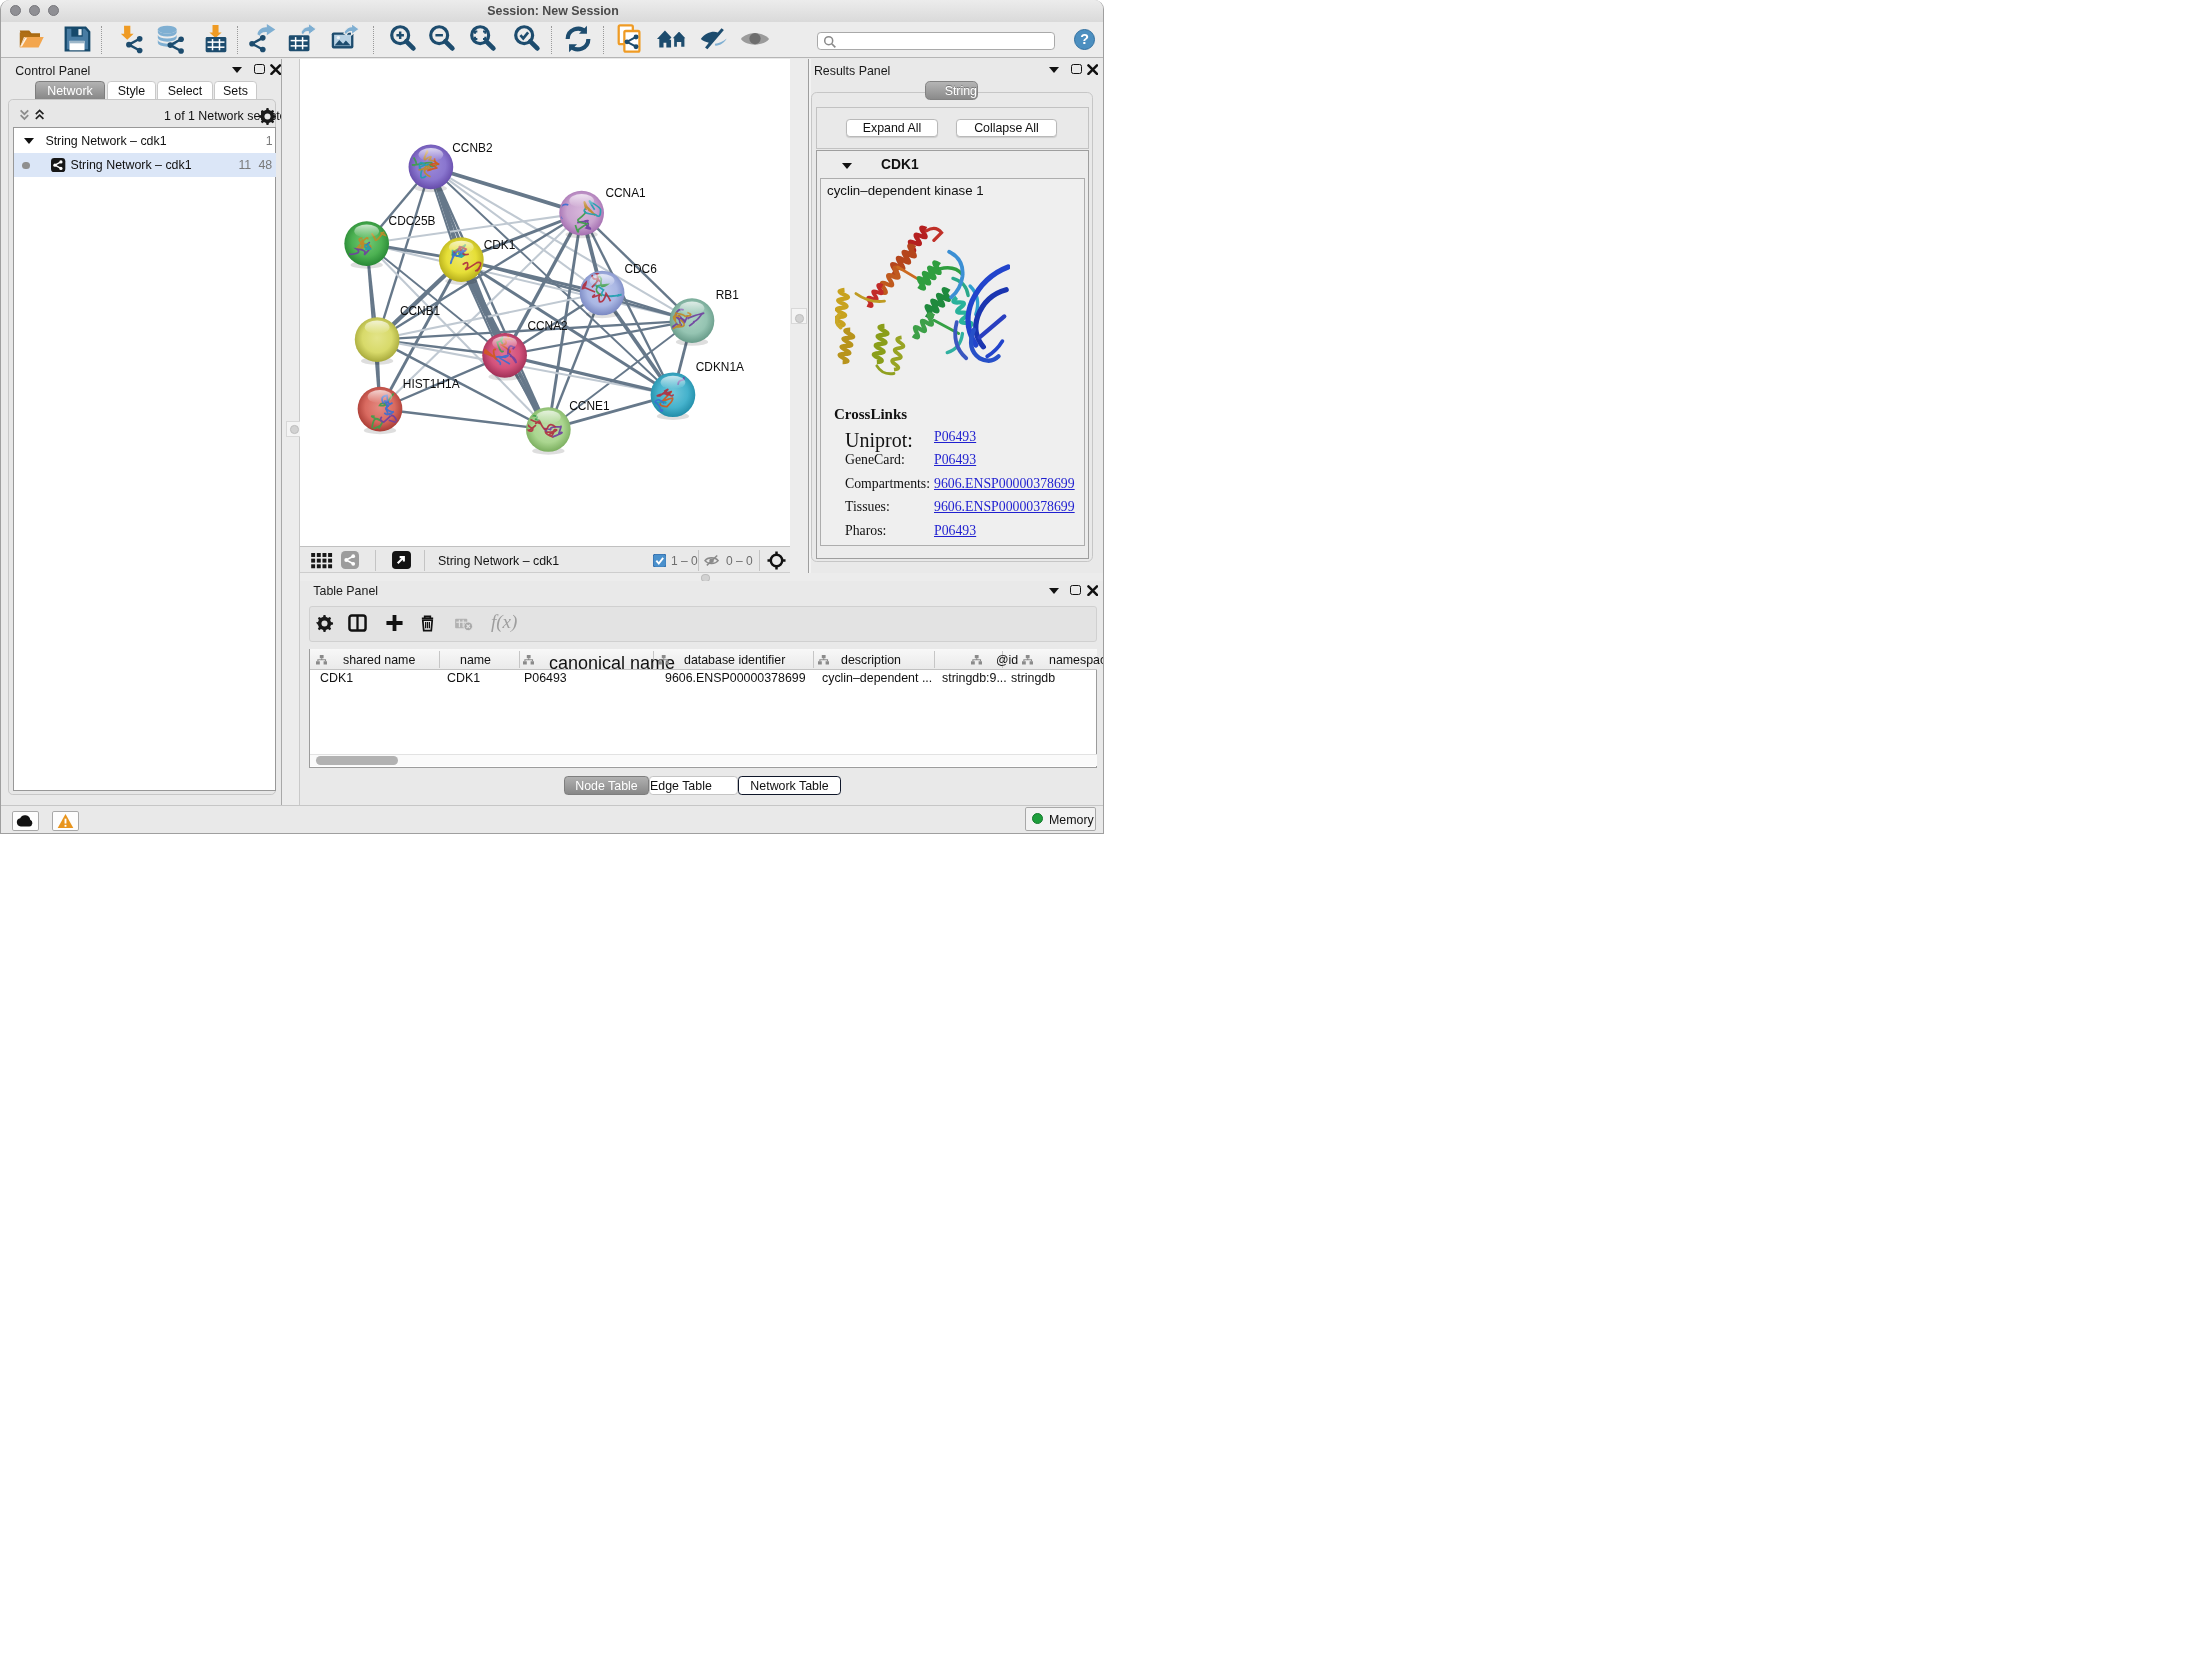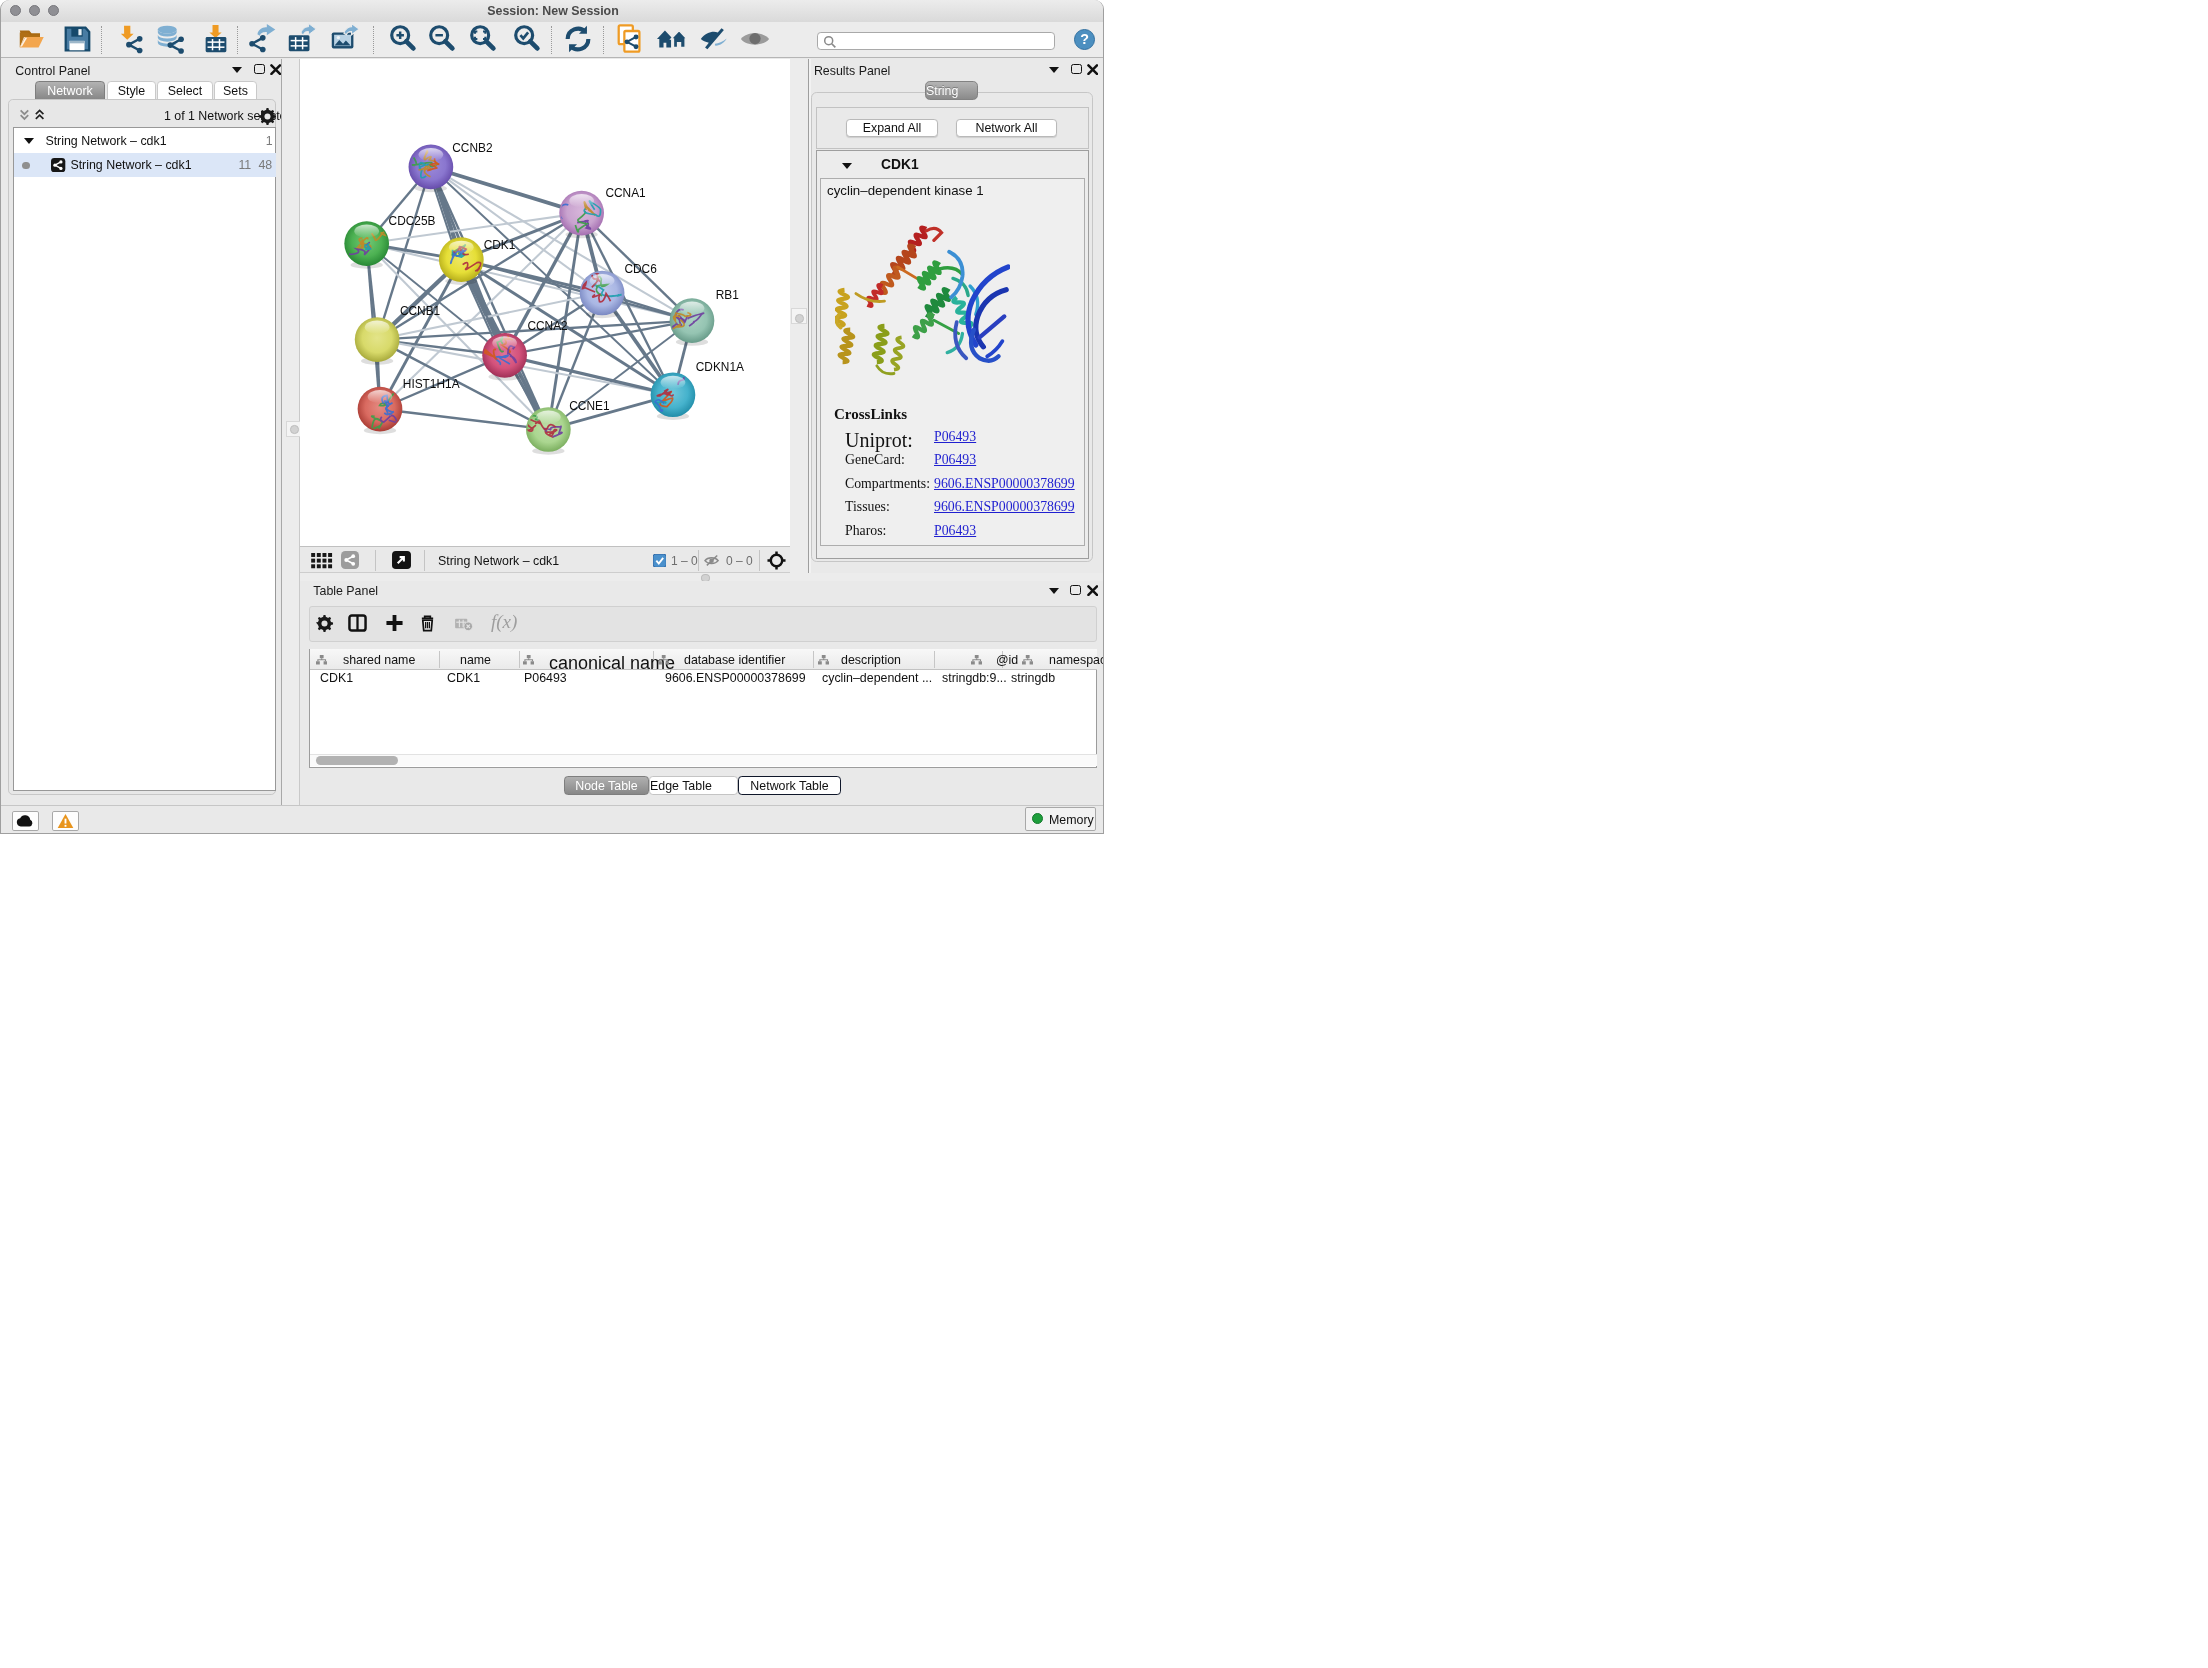--- a/index.html
+++ b/index.html
@@ -538,24 +538,24 @@
     <div class="abs" style="left:794px;top:314px;width:8.6px;height:8.6px;border-radius:50%;background:#d2d2d2;border:1px solid #bdbdbd"></div>
     <div class="abs" style="left:807px;top:59px;width:3.8px;height:514px;border-left:1px solid #9e9e9e;border-right:1px solid #9e9e9e;background:#f2f2f2"></div>
     <div class="abs" style="left:810px;top:59px;width:294px;height:514px;background:#e9e9e9">
       <div class="abs ptitle" style="left:2.9px;top:4.8px">Results Panel</div>
       <div class="abs mini-tri" style="left:238px;top:7.6px"></div>
       <div class="abs mini-sq" style="left:260px;top:4.8px"></div>
       <svg class="abs" style="left:276px;top:4.8px" width="11.4" height="11.4" viewBox="0 0 12 12">
         <path d="M1.5 1.5 L10.5 10.5 M10.5 1.5 L1.5 10.5" stroke="#111" stroke-width="2.6" stroke-linecap="round"></path>
       </svg>
       <div class="abs" style="left:0px;top:33px;width:282px;height:470px;background:#e9e9e9;border:1px solid #c6c6c6;border-radius:5.7px"></div>
-      <div class="abs" style="left:114px;top:22px;width:53px;height:19px;background:linear-gradient(#b5b5b5,#8a8a8a);border:1px solid #828282;border-radius:4.8px;color:#fff;text-align:left;line-height:18px;font-size:12.4px;text-shadow:0 -1px 0 #777">String</div>
+      <div class="abs" style="left:114px;top:22px;width:53px;height:19px;background:linear-gradient(#b5b5b5,#8a8a8a);border:1px solid #828282;border-radius:4.8px;color:#fff;text-align:right;line-height:18px;font-size:12.4px;text-shadow:0 -1px 0 #777">String</div>
       <div class="abs" style="left:4.8px;top:48px;width:273px;height:42px;border:1px solid #c2c2c2;background:#e9e9e9"></div>
       <div class="abs" style="left:35px;top:60px;width:92px;height:18px;background:#fff;border:1px solid #b9b9b9;border-radius:3.8px;text-align:center;line-height:17px;font-size:12.4px;box-shadow:0 1px 1px rgba(0,0,0,.12)">Expand All</div>
-      <div class="abs" style="left:145px;top:60px;width:101px;height:18px;background:#fff;border:1px solid #b9b9b9;border-radius:3.8px;text-align:center;line-height:17px;font-size:12.4px;box-shadow:0 1px 1px rgba(0,0,0,.12)">Network All</div>
+      <div class="abs" style="left:145px;top:60px;width:101px;height:18px;background:#fff;border:1px solid #b9b9b9;border-radius:3.8px;text-align:center;line-height:17px;font-size:12.4px;box-shadow:0 1px 1px rgba(0,0,0,.12)">Collapse All</div>
       <div class="abs" style="left:4.8px;top:91px;width:273px;height:409px;border:1px solid #9e9e9e;background:#ececec"></div>
       <div class="abs mini-tri" style="left:31px;top:104px"></div>
       <div class="abs" style="left:70px;top:98px;font-size:13.8px;font-weight:bold">CDK1</div>
       <div class="abs" style="left:8.6px;top:119px;width:265px;height:368px;border:1px solid #adadad;background:#efefef"></div>
       <div class="abs" style="left:16px;top:124px;font-size:13.3px">cyclin–dependent kinase 1</div>
       <svg class="abs" style="left:24px;top:164px" width="175" height="164" viewBox="0 0 184 172">
         <path d="M78.0 28.0 Q86.9 32.2 81.0 24.3 Q75.1 16.4 84.0 20.7 Q92.9 24.9 87.0 17.0 Q81.1 9.1 90.0 13.3 Q98.9 17.6 93.0 9.7 Q87.1 1.8 96.0 6.0" fill="none" stroke="#b51f1f" stroke-width="4.5" stroke-linejoin="round"></path>
         <path d="M60.0 52.0 Q69.7 58.0 63.0 48.8 Q56.3 39.5 66.0 45.5 Q75.7 51.5 69.0 42.2 Q62.3 33.0 72.0 39.0 Q81.7 45.0 75.0 35.8 Q68.3 26.5 78.0 32.5 Q87.7 38.5 81.0 29.2 Q74.3 20.0 84.0 26.0" fill="none" stroke="#b5451c" stroke-width="5.0" stroke-linejoin="round"></path>
         <path d="M48.0 72.0 Q57.0 76.1 51.3 68.0 Q45.6 59.9 54.7 64.0 Q63.7 68.1 58.0 60.0 Q52.3 51.9 61.3 56.0 Q70.4 60.1 64.7 52.0 Q59.0 43.9 68.0 48.0" fill="none" stroke="#c05a1e" stroke-width="4.5" stroke-linejoin="round"></path>
         <path d="M96 8 q10 -6 16 2 l-8 8" fill="none" stroke="#c03028" stroke-width="3.5" stroke-linecap="round"></path>

